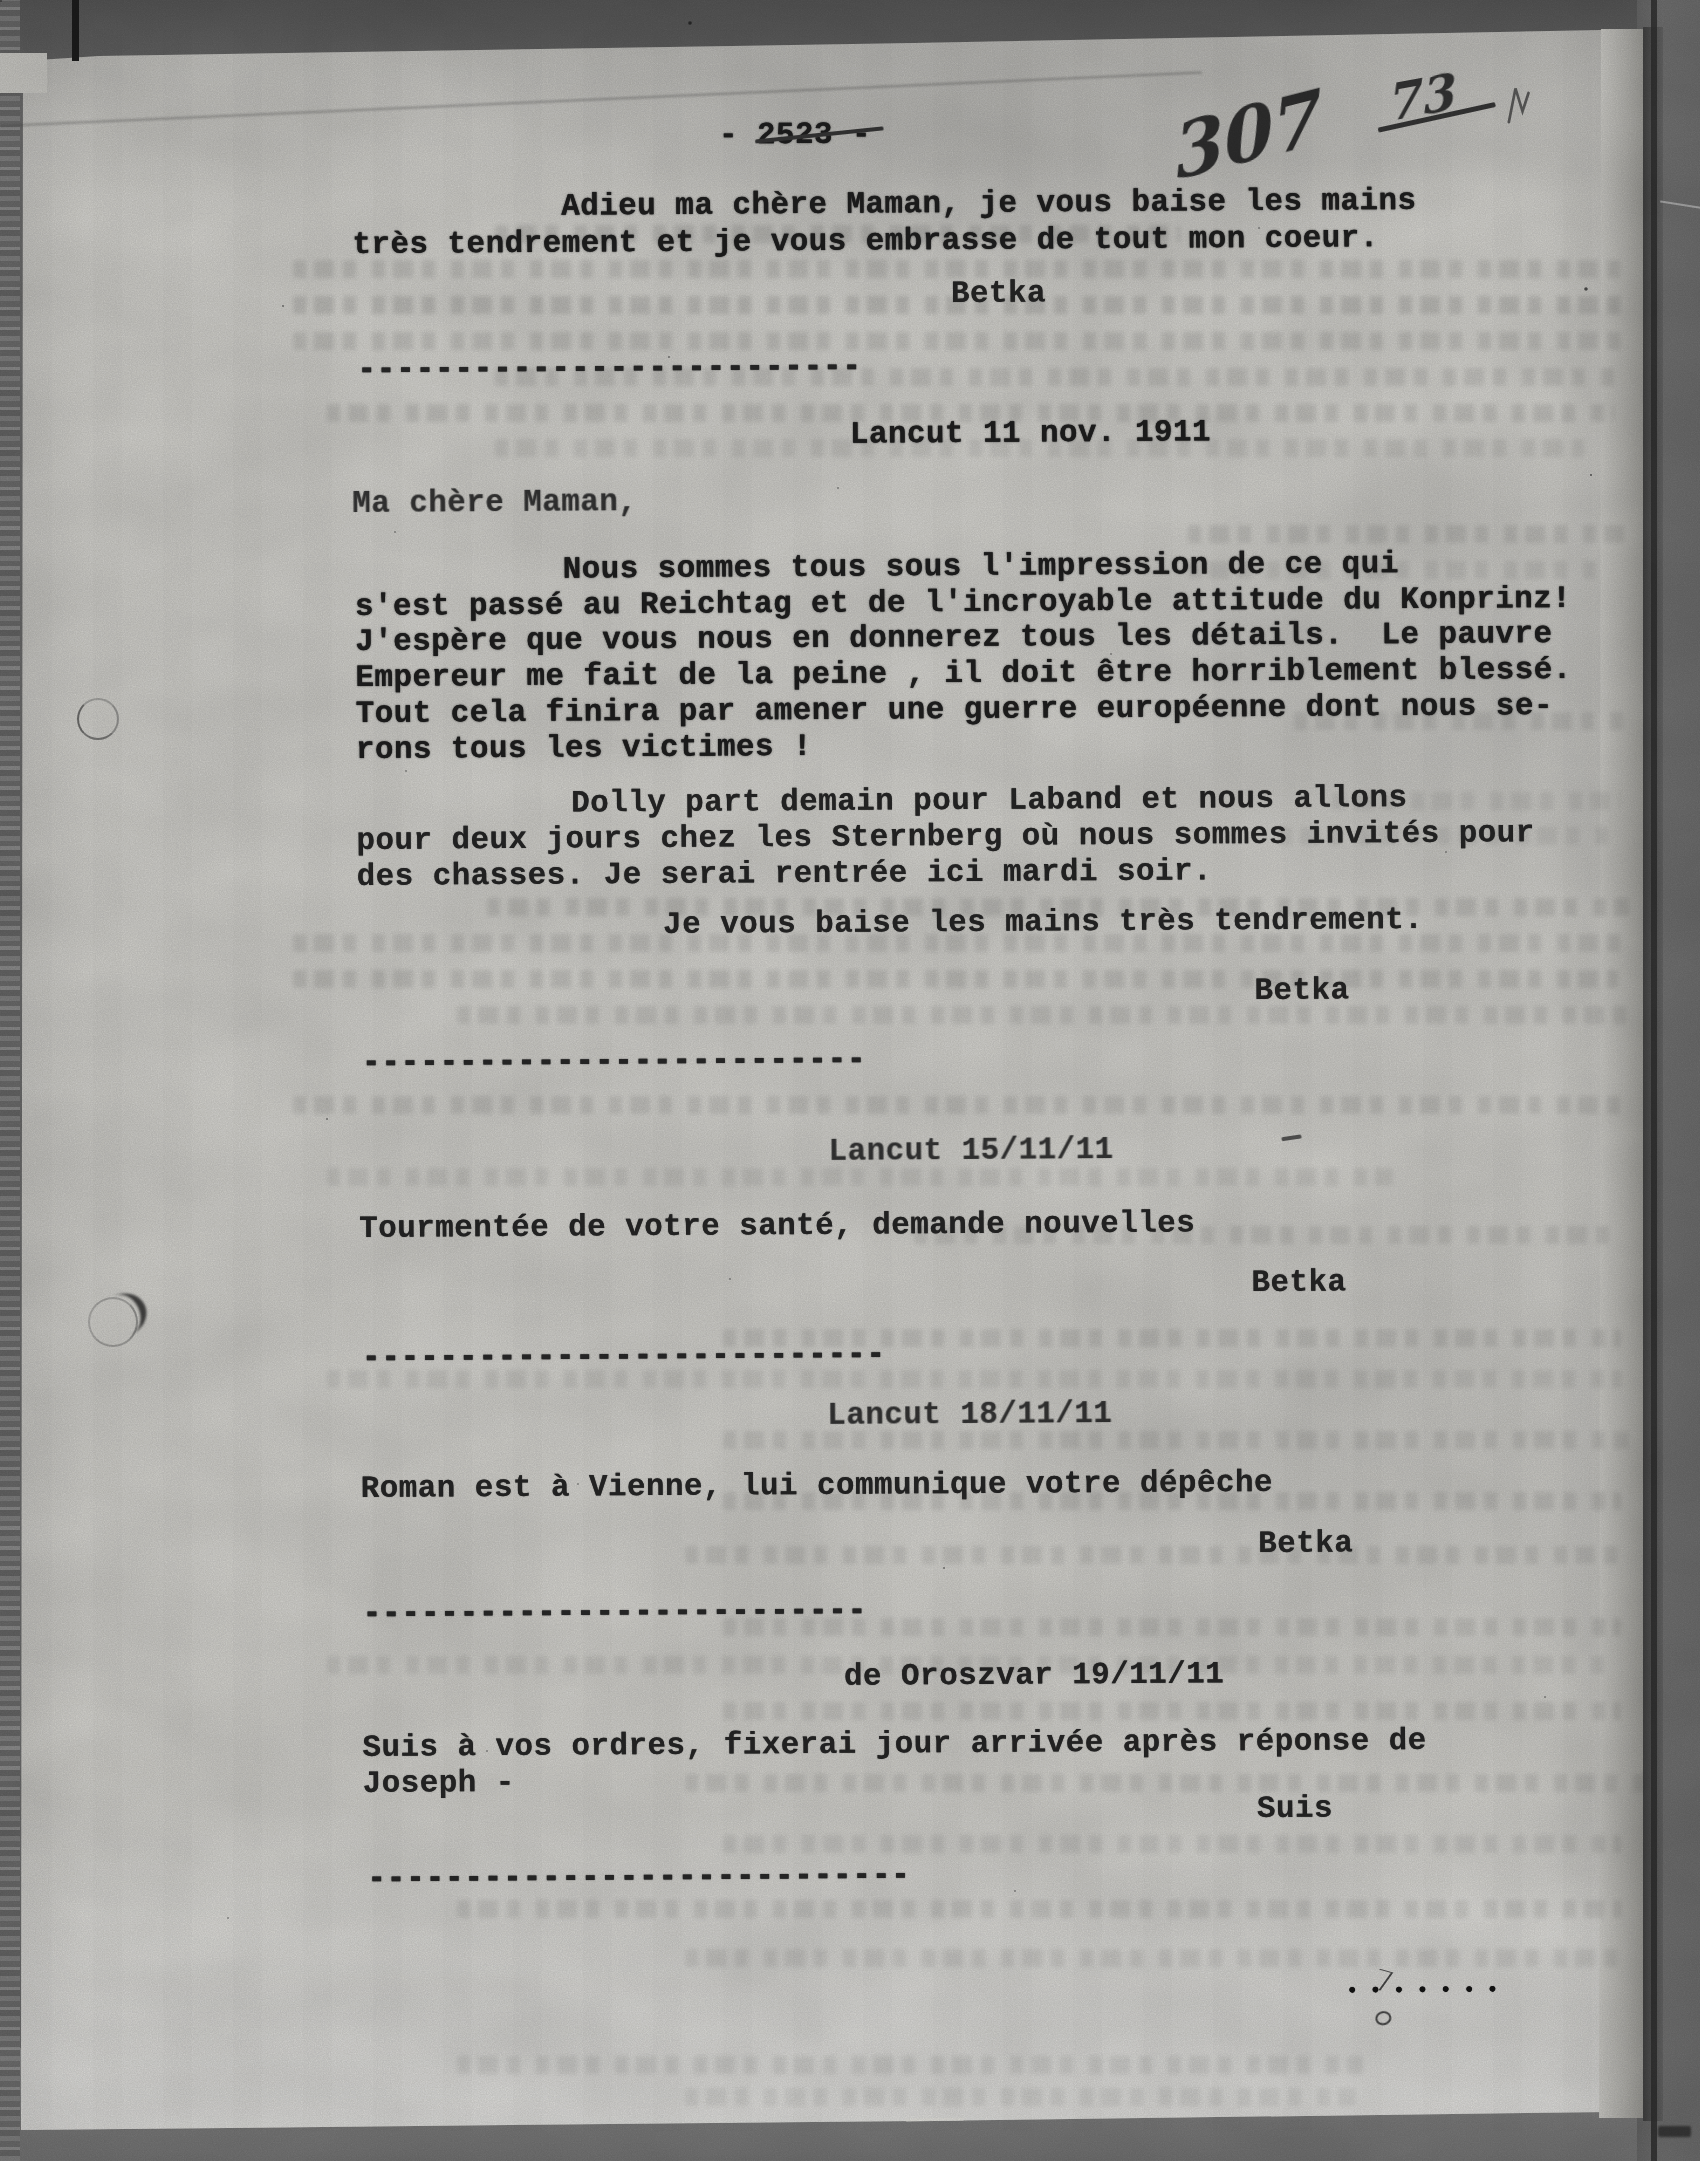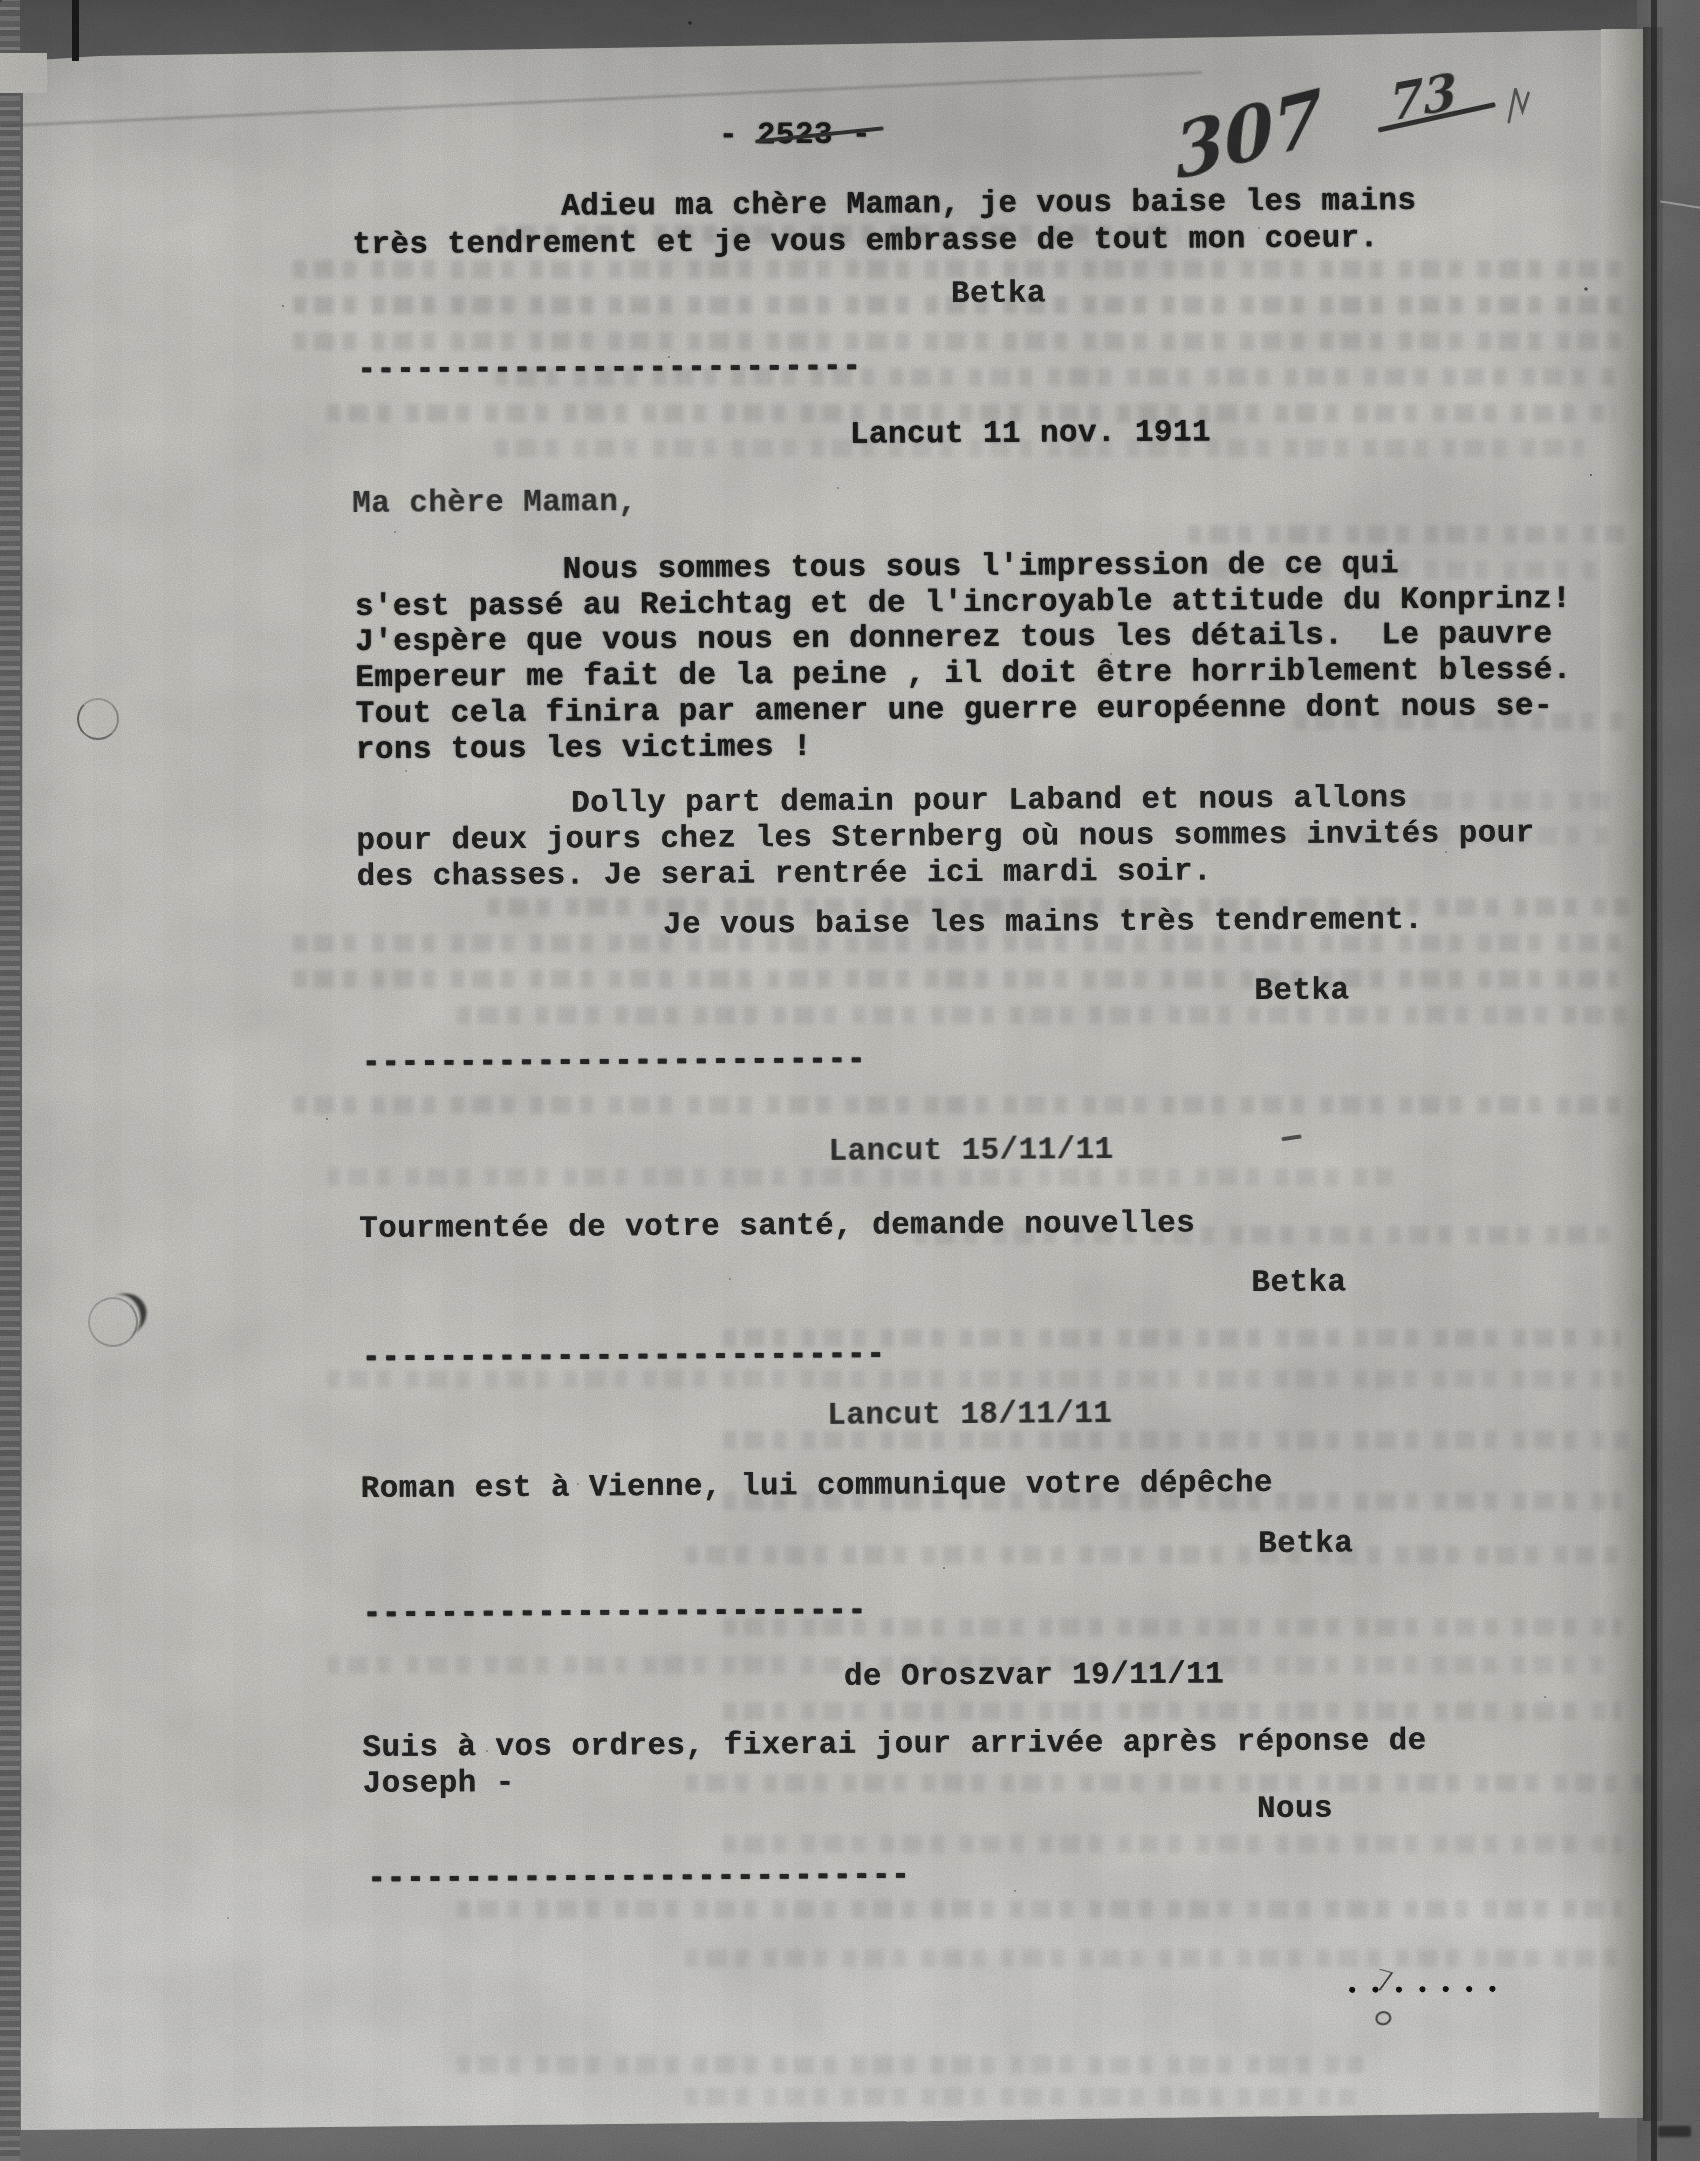--- a/index.html
+++ b/index.html
@@ -208,21 +208,21 @@
 
     <div class="t ink-soft" style="left:825px;top:1401px;">Lancut 18/11/11</div>
     <div class="t" style="left:358px;top:1471px;">Roman est à Vienne, lui communique votre dépêche</div>
     <div class="t" style="left:1255px;top:1532px;">Betka</div>
 
     <div class="t sep" style="left:359px;top:1596px;">--------------------------</div>
 
     <div class="t" style="left:840px;top:1662px;">de Oroszvar 19/11/11</div>
     <div class="t" style="left:358px;top:1730px;">Suis à vos ordres, fixerai jour arrivée après réponse de</div>
     <div class="t" style="left:358px;top:1766px;">Joseph -</div>
-    <div class="t" style="left:1252px;top:1797px;">Nous</div>
+    <div class="t" style="left:1252px;top:1797px;">Suis</div>
 
     <div class="t sep" style="left:362px;top:1861px;">----------------------------</div>
 
     <div class="t dots" style="left:1340px;top:1986px;">•••••••</div>
 
     <div class="hand hand-307">307</div>
     <div class="hand hand-73">73</div>
     <div class="strike hand-strike"></div>
 
     <svg class="stray-svg" width="26" height="46" viewBox="0 0 34 60">

